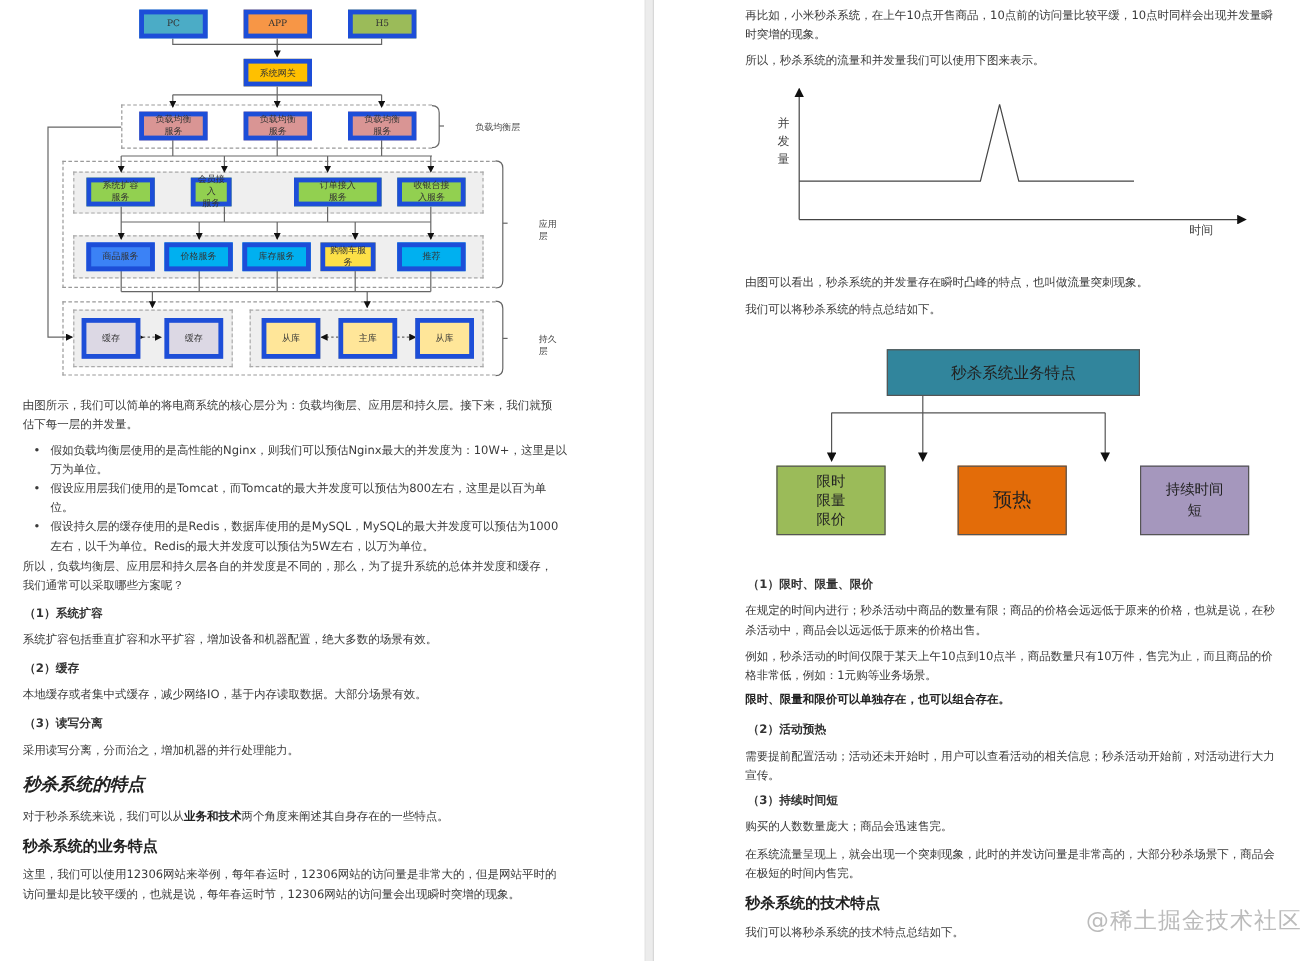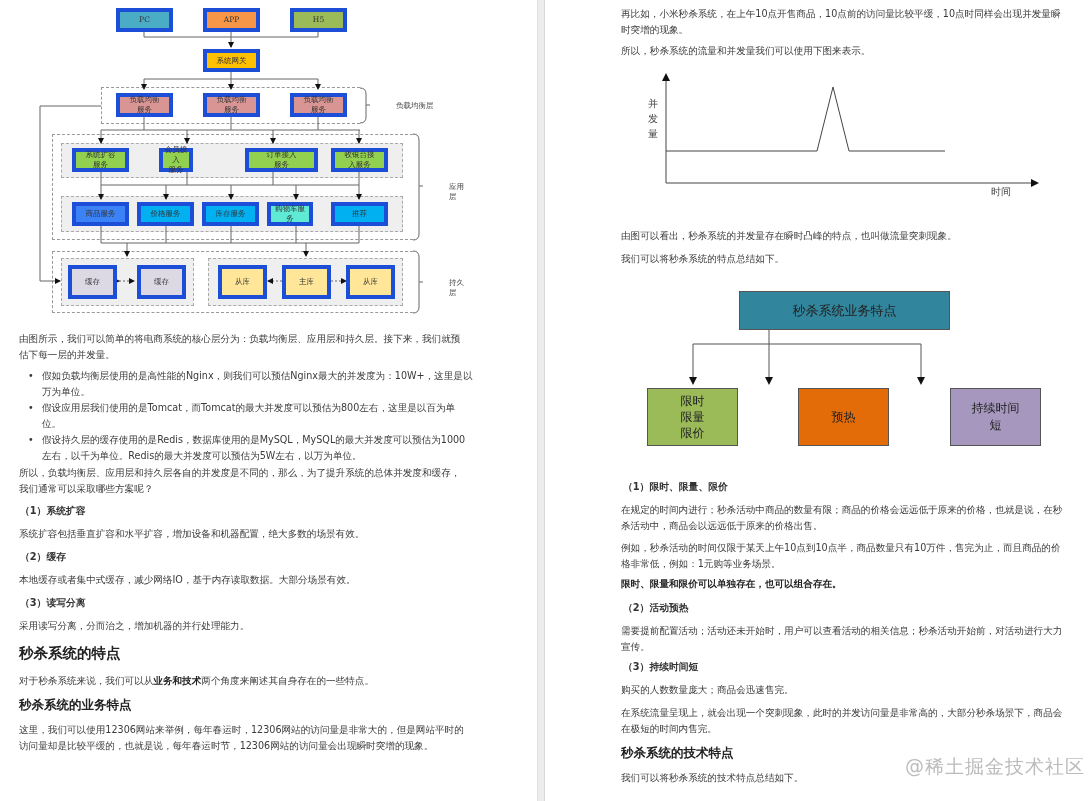--- a/index.html
+++ b/index.html
@@ -4,21 +4,21 @@
 <style>
   * { box-sizing: border-box; margin: 0; padding: 0; }
   html, body { width: 1089px; height: 801px; overflow: hidden; background: #ffffff; }
   body { font-family: "DejaVu Sans", "Liberation Sans", sans-serif; color: #333; position: relative; }
   .page { position: absolute; top: 0; height: 801px; background: #fff; overflow: hidden; }
   #page-left { left: 0; width: 537px; }
   #page-right { left: 545px; width: 544px; }
   .gutter { position: absolute; left: 537px; top: 0; width: 8px; height: 801px; background: #ececec; border-left: 1px solid #e2e2e2; border-right: 1px solid #d8d8d8; }
   .p { position: absolute; font-size: 9.6px; line-height: 16px; color: #3a3a3a; }
   .h3 { position: absolute; font-size: 9.8px; font-weight: bold; color: #333; }
-  .h2 { position: absolute; font-size: 14.5px; font-weight: bold; color: #222; }
+  .h2 { position: absolute; font-size: 14.5px; font-weight: bold; color: #222; font-style: italic; }
   .h2s { position: absolute; font-size: 12.5px; font-weight: bold; color: #222; }
   ul.bul { position: absolute; list-style: none; font-size: 9.6px; line-height: 16px; color: #3a3a3a; }
   ul.bul li { position: relative; padding-left: 23px; }
   ul.bul li::before { content: "•"; position: absolute; left: 9px; top: 0; }
   b.em { font-weight: bold; color: #222; }
 
   
   .box { position: absolute; display: flex; align-items: center; justify-content: center; text-align: center; font-family: "DejaVu Serif", serif; font-size: 7.5px; line-height: 10px; border: 4px solid #1d4ed8; color: #333; }
   .dash { position: absolute; border: 1px dashed #999; }
   .grayzone { position: absolute; background: #efefef; border: 1px dashed #aaa; }
@@ -117,21 +117,21 @@
     <div class="box" style="left:159px;top:148px;width:34px;height:24px;background:#92d050;white-space:pre-line;">会员接入
 服务</div>
     <div class="box" style="left:245px;top:148px;width:73px;height:24px;background:#92d050;white-space:pre-line;">订单接入
 服务</div>
     <div class="box" style="left:331px;top:148px;width:57px;height:24px;background:#92d050;white-space:pre-line;">收银台接
 入服务</div>
 
     <div class="box" style="left:72px;top:202px;width:57px;height:24px;background:#3b82f6;">商品服务</div>
     <div class="box" style="left:137px;top:202px;width:57px;height:24px;background:#00b0f0;">价格服务</div>
     <div class="box" style="left:202px;top:202px;width:57px;height:24px;background:#00b0f0;">库存服务</div>
-    <div class="box" style="left:267px;top:202px;width:46px;height:24px;background:#5eead4;white-space:pre-line;">购物车服
+    <div class="box" style="left:267px;top:202px;width:46px;height:24px;background:#fde047;white-space:pre-line;">购物车服
 务</div>
     <div class="box" style="left:331px;top:202px;width:57px;height:24px;background:#00b0f0;">推荐</div>
     <div class="layerlabel" style="left:425px;top:182px;">应用层</div>
 
     <div class="box" style="left:68px;top:265px;width:49px;height:34px;background:#dcd8e4;">缓存</div>
     <div class="box" style="left:137px;top:265px;width:49px;height:34px;background:#dcd8e4;">缓存</div>
     <div class="box" style="left:218px;top:265px;width:49px;height:34px;background:#ffe699;">从库</div>
     <div class="box" style="left:282px;top:265px;width:49px;height:34px;background:#ffe699;">主库</div>
     <div class="box" style="left:346px;top:265px;width:49px;height:34px;background:#ffe699;">从库</div>
     <div class="layerlabel" style="left:425px;top:278px;">持久层</div>
@@ -202,21 +202,21 @@
         <path d="M73,59 H301"></path>
         <path d="M73,59 V98" marker-end="url(#fa)"></path>
         <path d="M301,59 V98" marker-end="url(#fa)"></path>
       </g>
     </svg>
   </div>
   <div class="bfbox" style="left:194px;top:291px;width:211px;height:39px;background:#31859c;font-size:13px;">秒杀系统业务特点</div>
   <div class="bfbox" style="left:102px;top:388px;width:91px;height:58px;background:#9bbb59;font-size:12px;line-height:16px;white-space:pre-line;">限时
 限量
 限价</div>
-  <div class="bfbox" style="left:253px;top:388px;width:91px;height:58px;background:#e36c09;font-size:12px;">预热</div>
+  <div class="bfbox" style="left:253px;top:388px;width:91px;height:58px;background:#e36c09;font-size:16px;">预热</div>
   <div class="bfbox" style="left:405px;top:388px;width:91px;height:58px;background:#a597bd;font-size:12px;line-height:17px;white-space:pre-line;">持续时间
 短</div>
 
   <div class="h3" style="left:78px;top:481px;">（1）限时、限量、限价</div>
   <p class="p" style="left:76px;top:502px;width:445px;">在规定的时间内进行；秒杀活动中商品的数量有限；商品的价格会远远低于原来的价格，也就是说，在秒杀活动中，商品会以远远低于原来的价格出售。</p>
   <p class="p" style="left:76px;top:540px;width:445px;">例如，秒杀活动的时间仅限于某天上午10点到10点半，商品数量只有10万件，售完为止，而且商品的价格非常低，例如：1元购等业务场景。</p>
   <p class="p" style="left:76px;top:576px;width:445px;font-weight:bold;color:#222;">限时、限量和限价可以单独存在，也可以组合存在。</p>
 
   <div class="h3" style="left:78px;top:602px;">（2）活动预热</div>
   <p class="p" style="left:76px;top:623px;width:445px;">需要提前配置活动；活动还未开始时，用户可以查看活动的相关信息；秒杀活动开始前，对活动进行大力宣传。</p>

